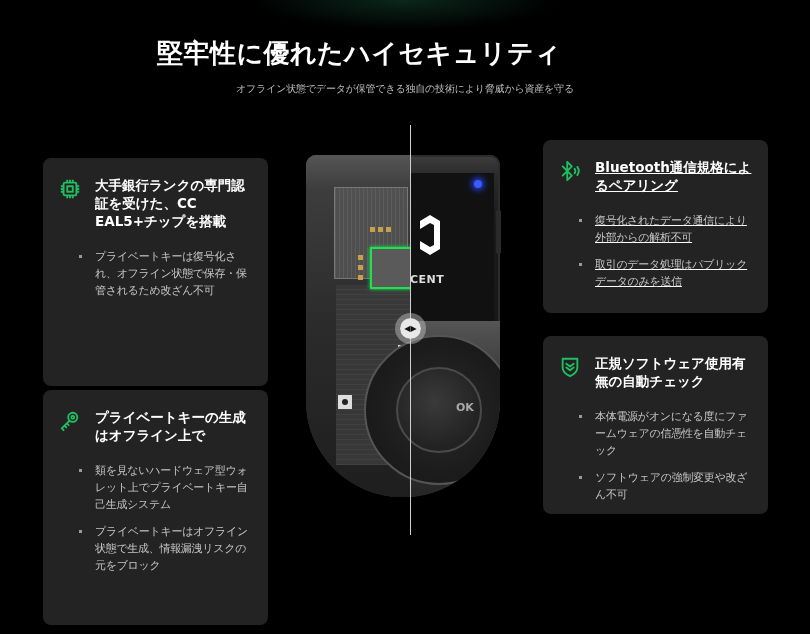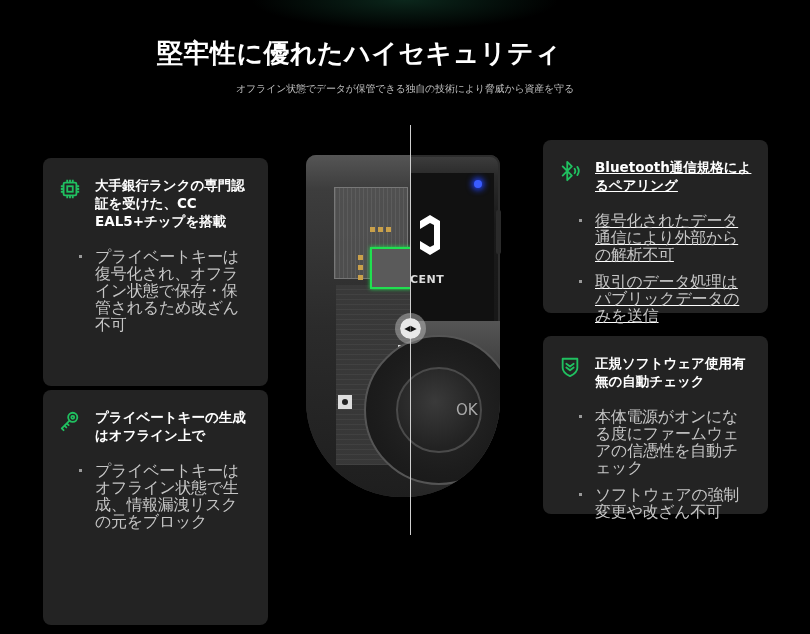--- a/index.html
+++ b/index.html
@@ -27,21 +27,21 @@
   }
   .card-head { display: flex; align-items: flex-start; }
   .card-icon {
     width: 22px; height: 22px; flex: 0 0 22px; margin-right: 14px; margin-top: 2px;
   }
   .card-title {
     font-size: 13.5px; font-weight: bold; line-height: 18px; color: #fff;
   }
   .card-list { list-style: none; margin-top: 18px; padding-left: 20px; }
   .card-list li {
-    position: relative; font-size: 16px; line-height: 17px; color: #c6c6c6;
+    position: relative; font-size: 11px; line-height: 17px; color: #c6c6c6;
     margin-bottom: 10px; padding-left: 16px; letter-spacing: -0.3px;
   }
   .card-list li::before {
     content: ""; position: absolute; left: 0; top: 7px; width: 3px; height: 3px;
     background: #9a9a9a;
   }
 
   #card-chip { left: 43px; top: 138px; width: 225px; height: 228px; margin-top: 20px; }
   #card-key { left: 43px; top: 390px; width: 225px; height: 235px; }
   #card-bt { left: 543px; top: 140px; width: 225px; height: 173px; text-decoration: underline; }
@@ -102,21 +102,21 @@
     position: absolute; left: 58px; top: 180px; width: 150px; height: 150px; border-radius: 50%;
     background: radial-gradient(circle, #2a2a2a 0%, #1c1c1c 60%, #161616 100%);
     border: 2px solid #555;
   }
   .dial-inner {
     position: absolute; left: 90px; top: 212px; width: 86px; height: 86px; border-radius: 50%;
     background: radial-gradient(circle at 45% 40%, #3a3a3a 0%, #222 70%);
     border: 2px solid #4a4a4a;
   }
   .ok-label {
-    position: absolute; left: 150px; top: 246px; font-size: 15px; font-weight: normal; color: #aaa;
+    position: absolute; left: 150px; top: 246px; font-size: 11px; font-weight: bold; color: #aaa;
   }
   .side-button {
     position: absolute; left: 496px; top: 210px; width: 5px; height: 44px; background: #2a2a2a; border-radius: 2px;
   }
   .divider-line {
     position: absolute; left: 410px; top: 125px; width: 1px; height: 410px; background: #cfcfcf;
   }
   .slider-handle {
     position: absolute; left: 395px; top: 313px; width: 31px; height: 31px; border-radius: 50%;
     background: #e8e8e8; border: 5px solid rgba(200,200,200,0.45);
@@ -149,20 +149,21 @@
 <div class="card" id="card-key">
   <div class="card-head">
     <svg class="card-icon" viewBox="0 0 24 24" fill="none" stroke="#20c060" stroke-width="2" stroke-linecap="round" stroke-linejoin="round">
       <circle cx="15" cy="8" r="5"></circle>
       <circle cx="15" cy="8" r="1.6"></circle>
       <path d="M11.5 11.5L3 20l2 2M6 17l2 2M8.5 14.5l2 2"></path>
     </svg>
     <div class="card-title">プライベートキーの生成はオフライン上で</div>
   </div>
   <ul class="card-list">
+    <li>類を見ないハードウェア型ウォレット上でプライベートキー自己生成システム</li>
     <li>プライベートキーはオフライン状態で生成、情報漏洩リスクの元をブロック</li>
   </ul>
 </div>
 
 <div class="card" id="card-bt">
   <div class="card-head">
     <svg class="card-icon" viewBox="0 0 24 24" fill="none" stroke="#20c060" stroke-width="2" stroke-linecap="round" stroke-linejoin="round">
       <path d="M4 7l10 10-5 5V2l5 5L4 17"></path>
       <path d="M17 9.5c1 1.5 1 3.5 0 5M20 7.5c2 2.8 2 6.2 0 9"></path>
     </svg>

